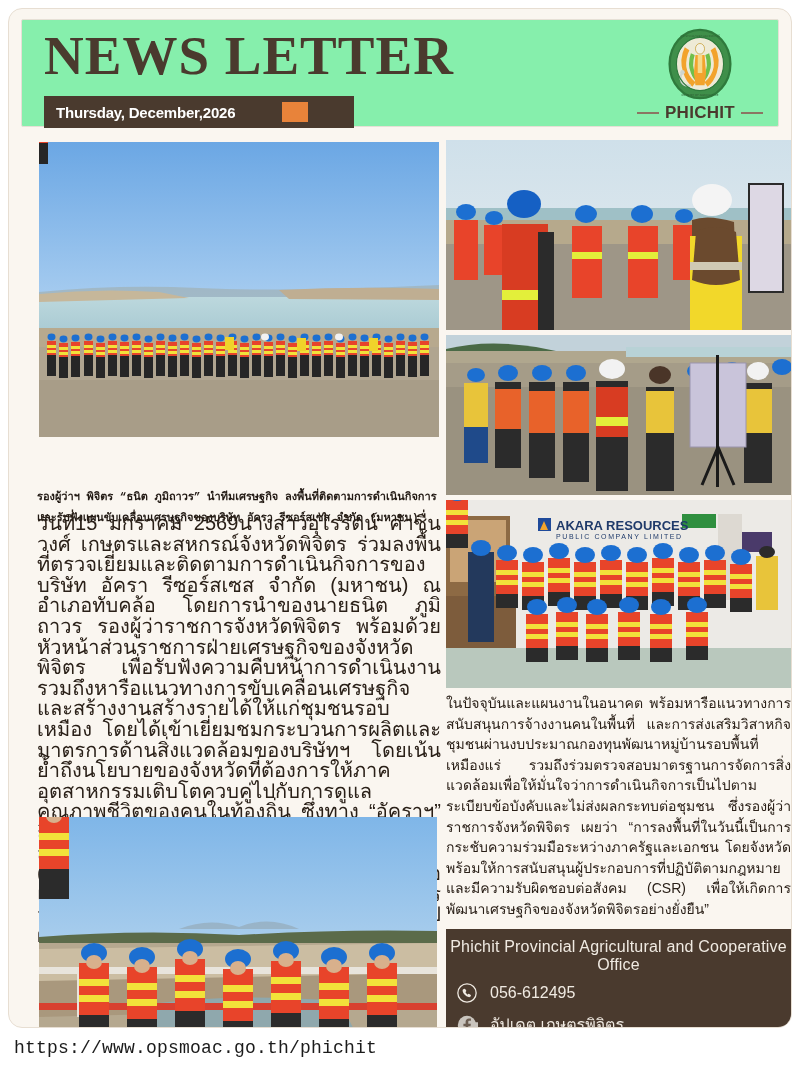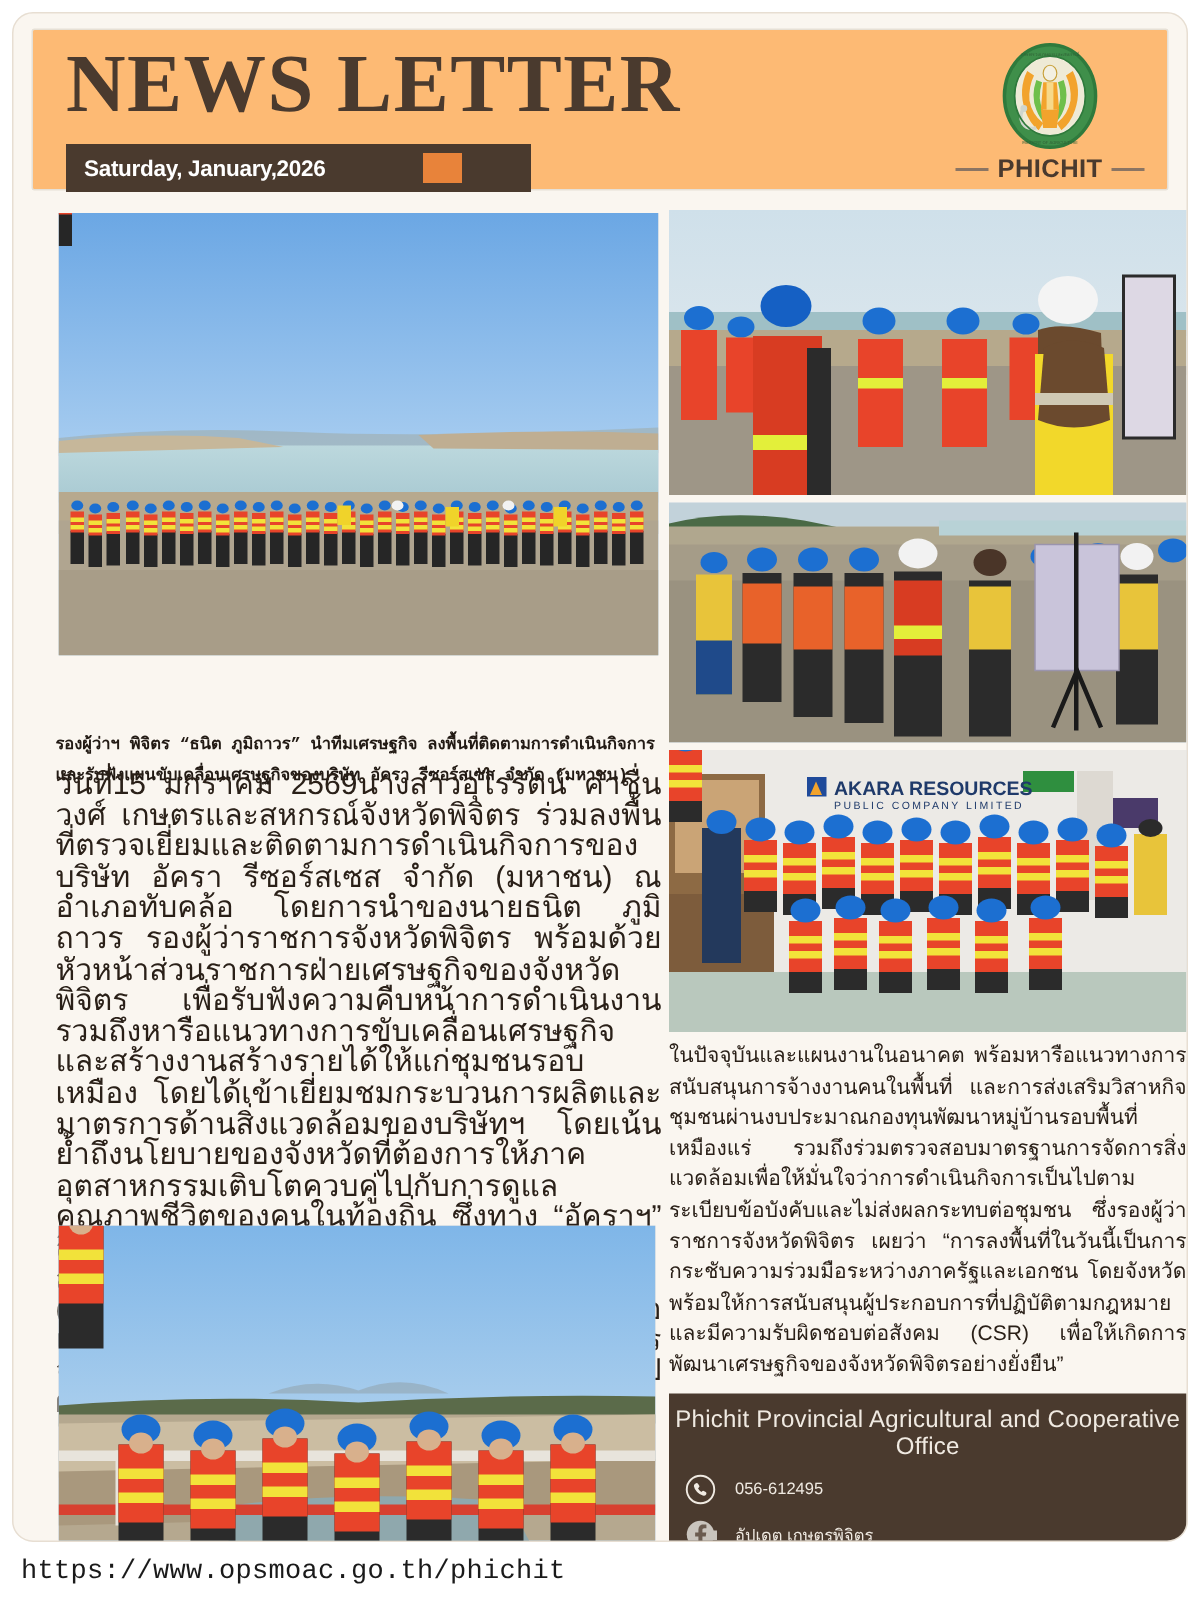--- a/index.html
+++ b/index.html
@@ -16,21 +16,21 @@
     border:1px solid #e7ded2;
     border-radius:14px;
     box-sizing:border-box;
     overflow:hidden;
   }
 
   
   .header{
     position:absolute;left:12px;top:10px;
     width:758px;height:108px;
-    background:#fdba74;
+    background:#86efac;
     border:1px solid #e6e0d6;
     border-radius:2px;
     box-sizing:border-box;
   }
   .masthead{
     position:absolute;left:22px;top:8px;
     font-family:"Liberation Serif", "DejaVu Serif", serif;
     font-weight:700;
     font-size:55px;
     letter-spacing:1px;
@@ -126,21 +126,21 @@
     font-family:"Liberation Sans", sans-serif;
     font-size:16px;
     margin-top:9px;
     letter-spacing:0.2px;
   }
   .crow{
     display:flex;align-items:center;
     margin-top:8px;padding-left:10px;
     color:#f0eae2;
     font-family:"Liberation Sans", sans-serif;
-    font-size:11px;
+    font-size:16px;
   }
   .crow .ctext{margin-left:12px;}
   .ic{width:22px;height:22px;flex:0 0 22px;display:block;}
 
   
   .url{
     position:absolute;left:14px;top:1038px;
     font-family:"Liberation Mono", "DejaVu Sans Mono", monospace;
     font-size:18px;
     color:#1a1a1a;
@@ -150,21 +150,21 @@
 </head>
 <body>
 
 <div class="page">
 
   <div class="header">
 
     <div class="masthead">NEWS LETTER</div>
 
     <div class="datebar">
-      <span class="dtext">Saturday, January,2026</span>
+      <span class="dtext">Thursday, December,2026</span>
       <span class="swatch"></span>
     </div>
 
     <div class="logo-wrap">
       <svg class="logo-emblem" viewBox="0 0 100 100">
         <ellipse cx="50" cy="50" rx="40" ry="45" fill="#3f8f4a"></ellipse>
         <ellipse cx="50" cy="50" rx="31" ry="35" fill="#f6f2e2"></ellipse>
         <ellipse cx="50" cy="50" rx="30" ry="34" fill="#eeead6"></ellipse>
         <path d="M30 28 Q22 44 28 62 Q32 74 40 80 L44 74 Q34 66 32 54 Q31 42 36 32 Z" fill="#f2a32c"></path>
         <path d="M70 28 Q78 44 72 62 Q68 74 60 80 L56 74 Q66 66 68 54 Q69 42 64 32 Z" fill="#f2a32c"></path>

